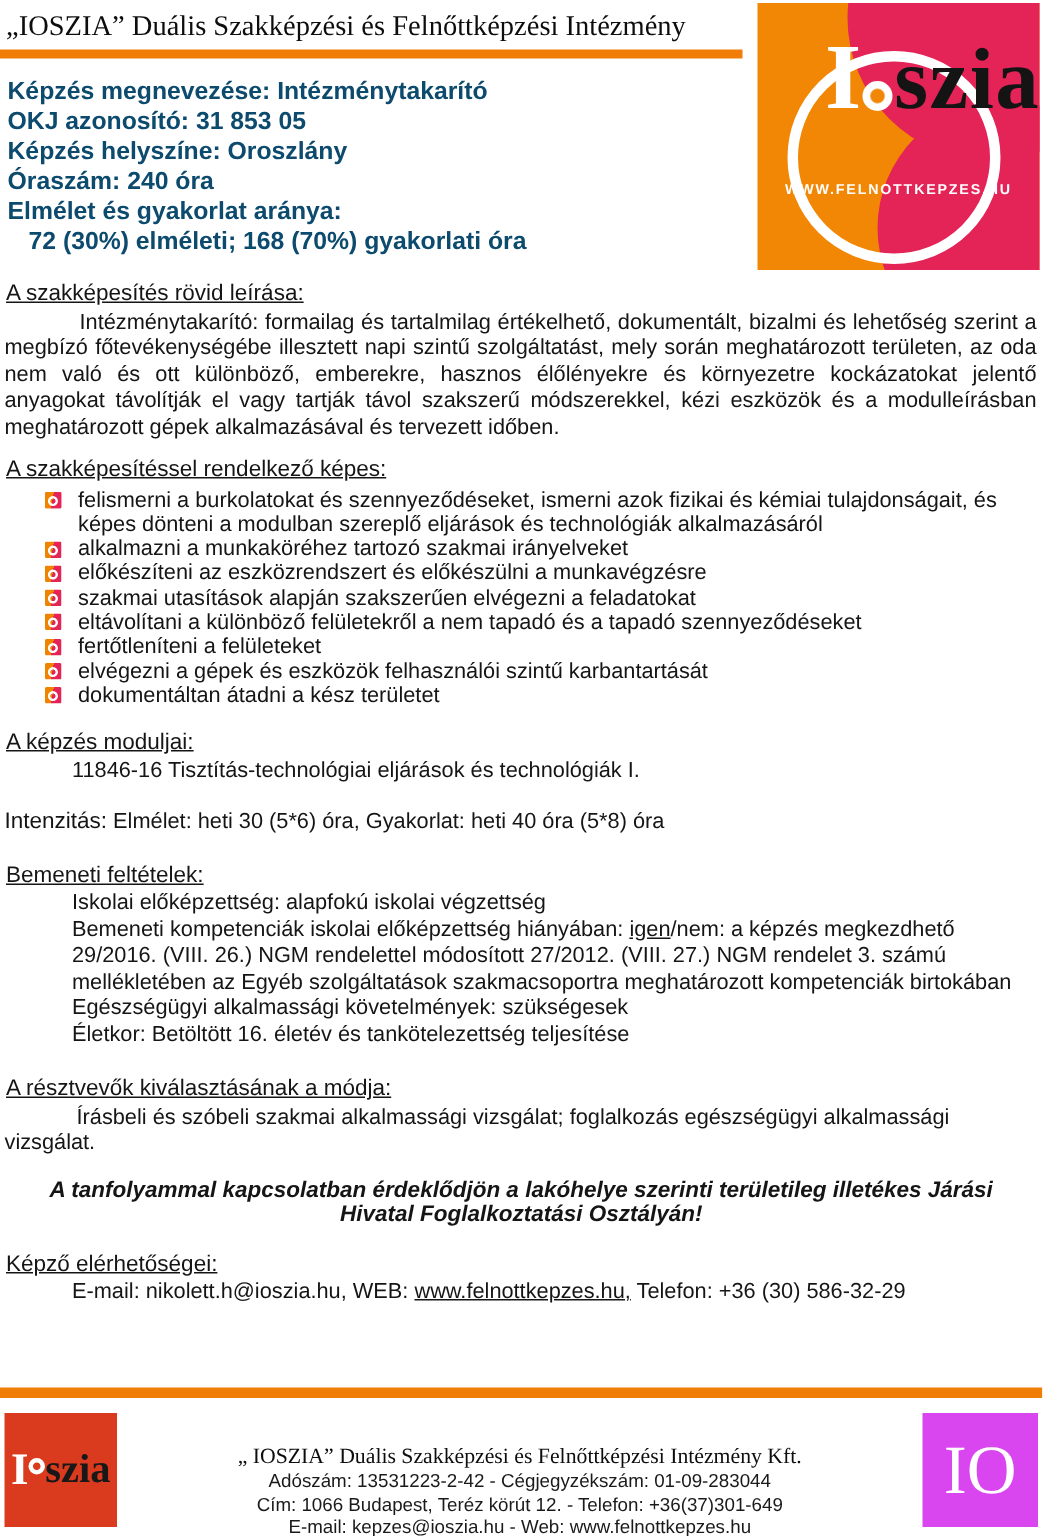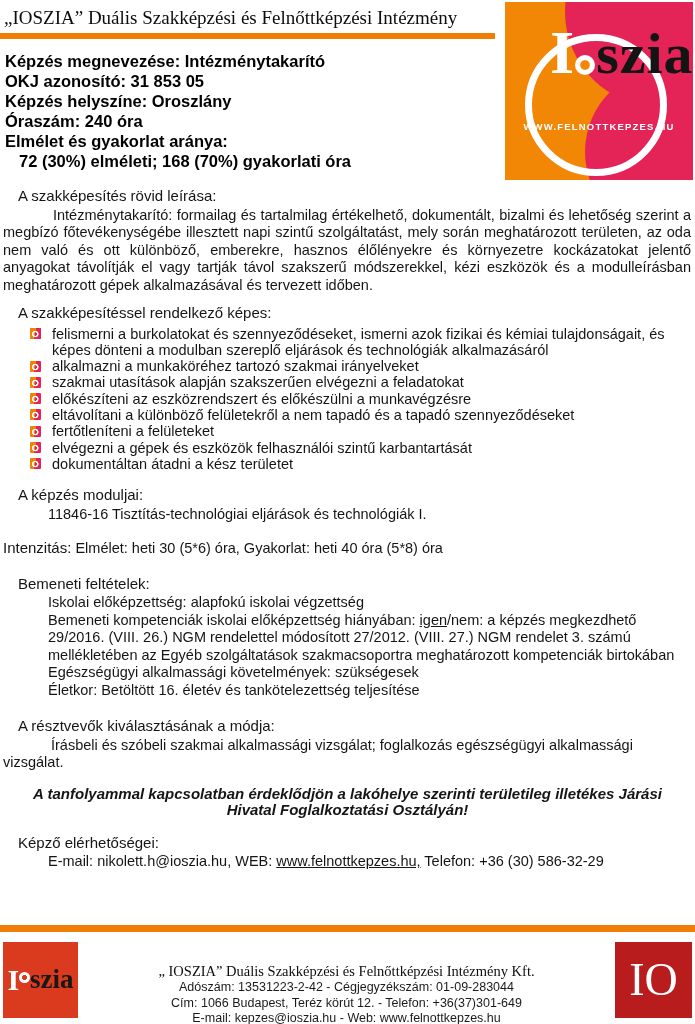--- a/index.html
+++ b/index.html
@@ -21,25 +21,25 @@
   .petal-bottom { width:170px; height:170px; left:80px; top:65px; }
   .ring { position:absolute; left:20px; top:32px; width:128px; height:128px; border:7px solid #ffffff; border-radius:50%; }
   .logo-word { position:absolute; left:0; right:0; top:42px; text-align:center; font-family:"Liberation Serif","DejaVu Serif",serif; white-space:nowrap;padding-left:45px; }
   .lg-i { color:#ffffff; font-size:62px; font-weight:bold; }
   .lg-dot { display:inline-block; width:20px; height:20px; border-radius:50%; vertical-align:middle; margin:0 1px 10px 1px;
             background:radial-gradient(circle at 50% 50%, #F28705 30%, #ffffff 38%); }
   .lg-szia { color:#141414; font-size:58px; font-weight:bold; letter-spacing:1px; }
   .lg-url { position:absolute; left:0; right:0; top:116px; text-align:center; color:#ffffff; font-size:9.5px; font-weight:bold; letter-spacing:1.2px; font-family:"Liberation Sans","DejaVu Sans",sans-serif; }
 
   
-  .course { margin:12px 0 0 5px; width:495px; font-weight:bold; font-size:16.5px; line-height:20px; color:#000000; }
+  .course { margin:12px 0 0 5px; width:495px; font-weight:bold; font-size:16.5px; line-height:20px; color:#0c4a6e; }
   .course-line:last-child { padding-left:14px; }
 
   
-  .sec-h { margin:16px 4px 2px 18px; font-size:15px; }
+  .sec-h { margin:16px 4px 2px 4px; text-decoration:underline; font-size:15px; }
   .sec-h-inline { font-size:15px; }
   .para { margin:2px 4px 0 3px; text-align:justify; text-indent:50px; }
   .indent-block { margin-left:48px; margin-right:4px; }
   .bullets { list-style:none; margin:4px 0 0 30px; padding:0; }
   .bullet-item { position:relative; padding-left:22px; line-height:16.3px; margin:0; }
   .bullet-icon { position:absolute; left:0; top:2.5px; width:11px; height:11px; border-radius:1px;
       background-image:
         radial-gradient(circle at 48% 55%, rgba(255,255,255,0) 1.5px, #ffffff 2px, #ffffff 3px, rgba(255,255,255,0) 3.6px),
         linear-gradient(100deg, #F08300 46%, #E42357 46%);
   }
@@ -50,21 +50,21 @@
   .rule-bottom { position:absolute; left:0; top:925px; width:695px; height:7px; background:#F07D05; }
   .footer { position:absolute; left:0; top:940px; width:695px; display:flex; align-items:flex-start; box-sizing:border-box; padding:0 3px; }
   .f-logo { width:75px; height:76px; background:#DA3A1D; display:flex; align-items:center; justify-content:center;
             font-family:"Liberation Serif","DejaVu Serif",serif; white-space:nowrap; margin-top:2px; }
   .f-i { color:#ffffff; font-size:30px; font-weight:bold; }
   .f-dot { display:inline-block; width:11px; height:11px; border-radius:50%; background:radial-gradient(circle at 50% 50%, #DA3A1D 28%, #ffffff 36%); margin:0 0 5px 0; vertical-align:middle; }
   .f-szia { color:#181818; font-size:27px; font-weight:bold; }
   .f-center { flex:1; text-align:center; padding-top:2px; }
   .f-company { font-family:"Liberation Serif","DejaVu Serif",serif; font-size:14.5px; line-height:18px; color:#0d0d0d;margin-top:20px; }
   .f-line { font-size:12.5px; line-height:15.5px; color:#1a1a1a; }
-  .io-badge { width:77px; height:76px; background:#b91c1c; color:#ffffff; display:flex; align-items:center; justify-content:center;
+  .io-badge { width:77px; height:76px; background:#d946ef; color:#ffffff; display:flex; align-items:center; justify-content:center;
               font-family:"Liberation Serif","DejaVu Serif",serif; font-size:46px; margin-top:2px; }
 </style>
 </head>
 <body>
 
 <div class="page">
 
   <div class="org-title">„IOSZIA” Duális Szakképzési és Felnőttképzési Intézmény</div>
   <div class="rule-top"></div>
 
@@ -97,25 +97,25 @@
 
       <li class="bullet-item">
         <span class="bullet-icon"></span><span>felismerni a burkolatokat és szennyeződéseket, ismerni azok fizikai és kémiai tulajdonságait, és képes dönteni a modulban szereplő eljárások és technológiák alkalmazásáról</span>
       </li>
 
       <li class="bullet-item">
         <span class="bullet-icon"></span><span>alkalmazni a munkaköréhez tartozó szakmai irányelveket</span>
       </li>
 
       <li class="bullet-item">
-        <span class="bullet-icon"></span><span>szakmai utasítások alapján szakszerűen elvégezni a feladatokat</span>
+        <span class="bullet-icon"></span><span>előkészíteni az eszközrendszert és előkészülni a munkavégzésre</span>
       </li>
 
       <li class="bullet-item">
-        <span class="bullet-icon"></span><span>előkészíteni az eszközrendszert és előkészülni a munkavégzésre</span>
+        <span class="bullet-icon"></span><span>szakmai utasítások alapján szakszerűen elvégezni a feladatokat</span>
       </li>
 
       <li class="bullet-item">
         <span class="bullet-icon"></span><span>eltávolítani a különböző felületekről a nem tapadó és a tapadó szennyeződéseket</span>
       </li>
 
       <li class="bullet-item">
         <span class="bullet-icon"></span><span>fertőtleníteni a felületeket</span>
       </li>
 

